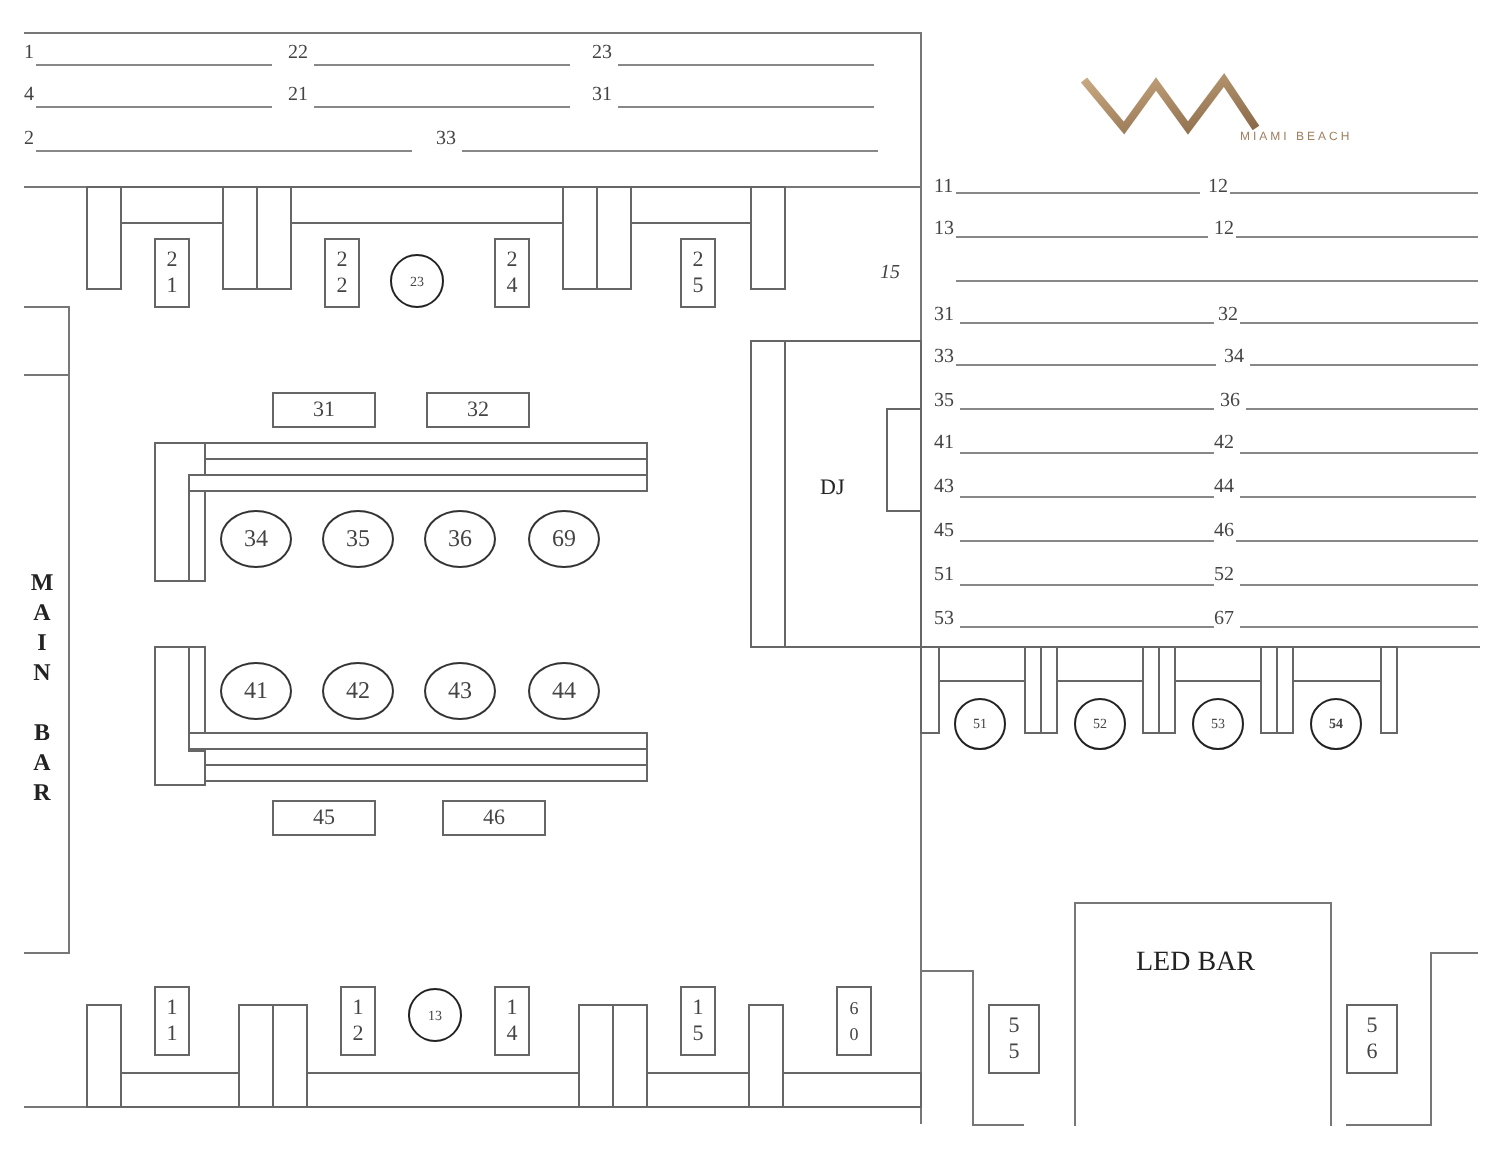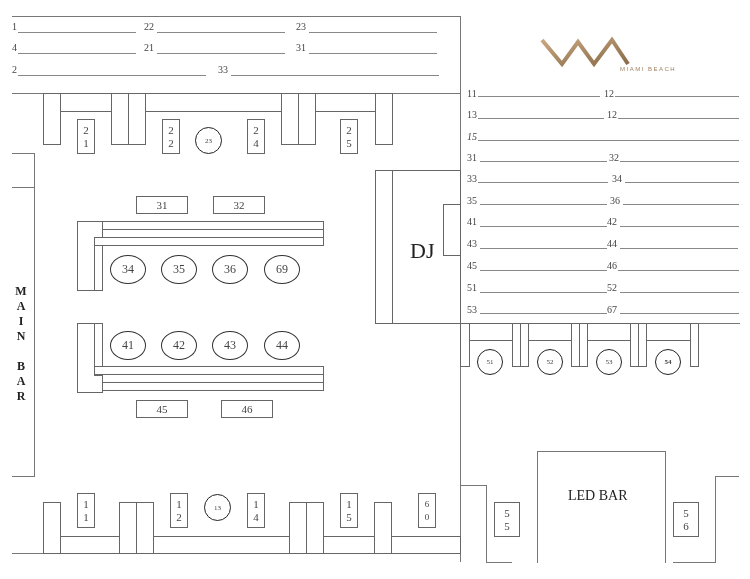--- a/index.html
+++ b/index.html
@@ -66,21 +66,21 @@
     <span class="fl" style="left:467px;top:88px;">11</span>
     <div class="fline" style="left:478px;top:96px;width:122px;"></div>
     <span class="fl" style="left:604px;top:88px;">12</span>
     <div class="fline" style="left:615px;top:96px;width:124px;"></div>
 
     <span class="fl" style="left:467px;top:109px;">13</span>
     <div class="fline" style="left:478px;top:118px;width:126px;"></div>
     <span class="fl" style="left:607px;top:109px;">12</span>
     <div class="fline" style="left:618px;top:118px;width:121px;"></div>
 
-    <span class="fl" style="left:467px;top:131px;font-style:italic;">15</span>
+    <span class="fl" style="left:440px;top:131px;font-style:italic;">15</span>
     <div class="fline" style="left:478px;top:140px;width:261px;"></div>
 
     <span class="fl" style="left:467px;top:152px;">31</span>
     <div class="fline" style="left:480px;top:161px;width:127px;"></div>
     <span class="fl" style="left:609px;top:152px;">32</span>
     <div class="fline" style="left:620px;top:161px;width:119px;"></div>
 
     <span class="fl" style="left:467px;top:173px;">33</span>
     <div class="fline" style="left:478px;top:182px;width:130px;"></div>
     <span class="fl" style="left:612px;top:173px;">34</span>
@@ -174,21 +174,21 @@
   <div class="rnd" style="left:161px;top:331px;width:36px;height:29px;font-size:12px;border-width:1px;border-color:#333;">42</div>
   <div class="rnd" style="left:212px;top:331px;width:36px;height:29px;font-size:12px;border-width:1px;border-color:#333;">43</div>
   <div class="rnd" style="left:264px;top:331px;width:36px;height:29px;font-size:12px;border-width:1px;border-color:#333;">44</div>
 
   <div class="tbl" style="left:136px;top:400px;width:52px;height:18px;">45</div>
   <div class="tbl" style="left:221px;top:400px;width:52px;height:18px;">46</div>
 
   <div class="box" style="left:375px;top:170px;width:86px;height:154px;"></div>
   <div class="box" style="left:375px;top:170px;width:18px;height:154px;"></div>
   <div class="box" style="left:443px;top:204px;width:18px;height:52px;"></div>
-  <div class="lbl" style="left:410px;top:238px;font-size:22px;">DJ</div>
+  <div class="lbl" style="left:410px;top:238px;font-size:11px;">DJ</div>
 
   <div class="ln" style="left:460px;top:323px;width:280px;height:1px;"></div>
   <div class="box" style="left:460px;top:323px;width:10px;height:44px;"></div>
   <div class="box" style="left:469px;top:323px;width:44px;height:18px;"></div>
   <div class="box" style="left:512px;top:323px;width:9px;height:44px;"></div>
   <div class="box" style="left:520px;top:323px;width:9px;height:44px;"></div>
   <div class="box" style="left:528px;top:323px;width:44px;height:18px;"></div>
   <div class="box" style="left:571px;top:323px;width:9px;height:44px;"></div>
   <div class="box" style="left:579px;top:323px;width:9px;height:44px;"></div>
   <div class="box" style="left:587px;top:323px;width:44px;height:18px;"></div>
@@ -228,21 +228,21 @@
 
   <div class="ln" style="left:460px;top:485px;width:26px;height:1px;"></div>
   <div class="ln" style="left:486px;top:485px;width:1px;height:78px;"></div>
   <div class="ln" style="left:486px;top:562px;width:26px;height:1px;"></div>
   <div class="tbl" style="left:494px;top:502px;width:26px;height:35px;">5
 5</div>
 
   <div class="ln" style="left:537px;top:451px;width:128px;height:1px;"></div>
   <div class="ln" style="left:537px;top:451px;width:1px;height:112px;"></div>
   <div class="ln" style="left:665px;top:451px;width:1px;height:112px;"></div>
-  <div class="lbl" style="left:568px;top:488px;font-size:14px;">LED BAR</div>
+  <div class="lbl" style="left:568px;top:474px;font-size:14px;">LED BAR</div>
 
   <div class="tbl" style="left:673px;top:502px;width:26px;height:35px;">5
 6</div>
   <div class="ln" style="left:673px;top:562px;width:42px;height:1px;"></div>
   <div class="ln" style="left:715px;top:476px;width:1px;height:87px;"></div>
   <div class="ln" style="left:715px;top:476px;width:24px;height:1px;"></div>
 
 </div>
 
 </body></html>

